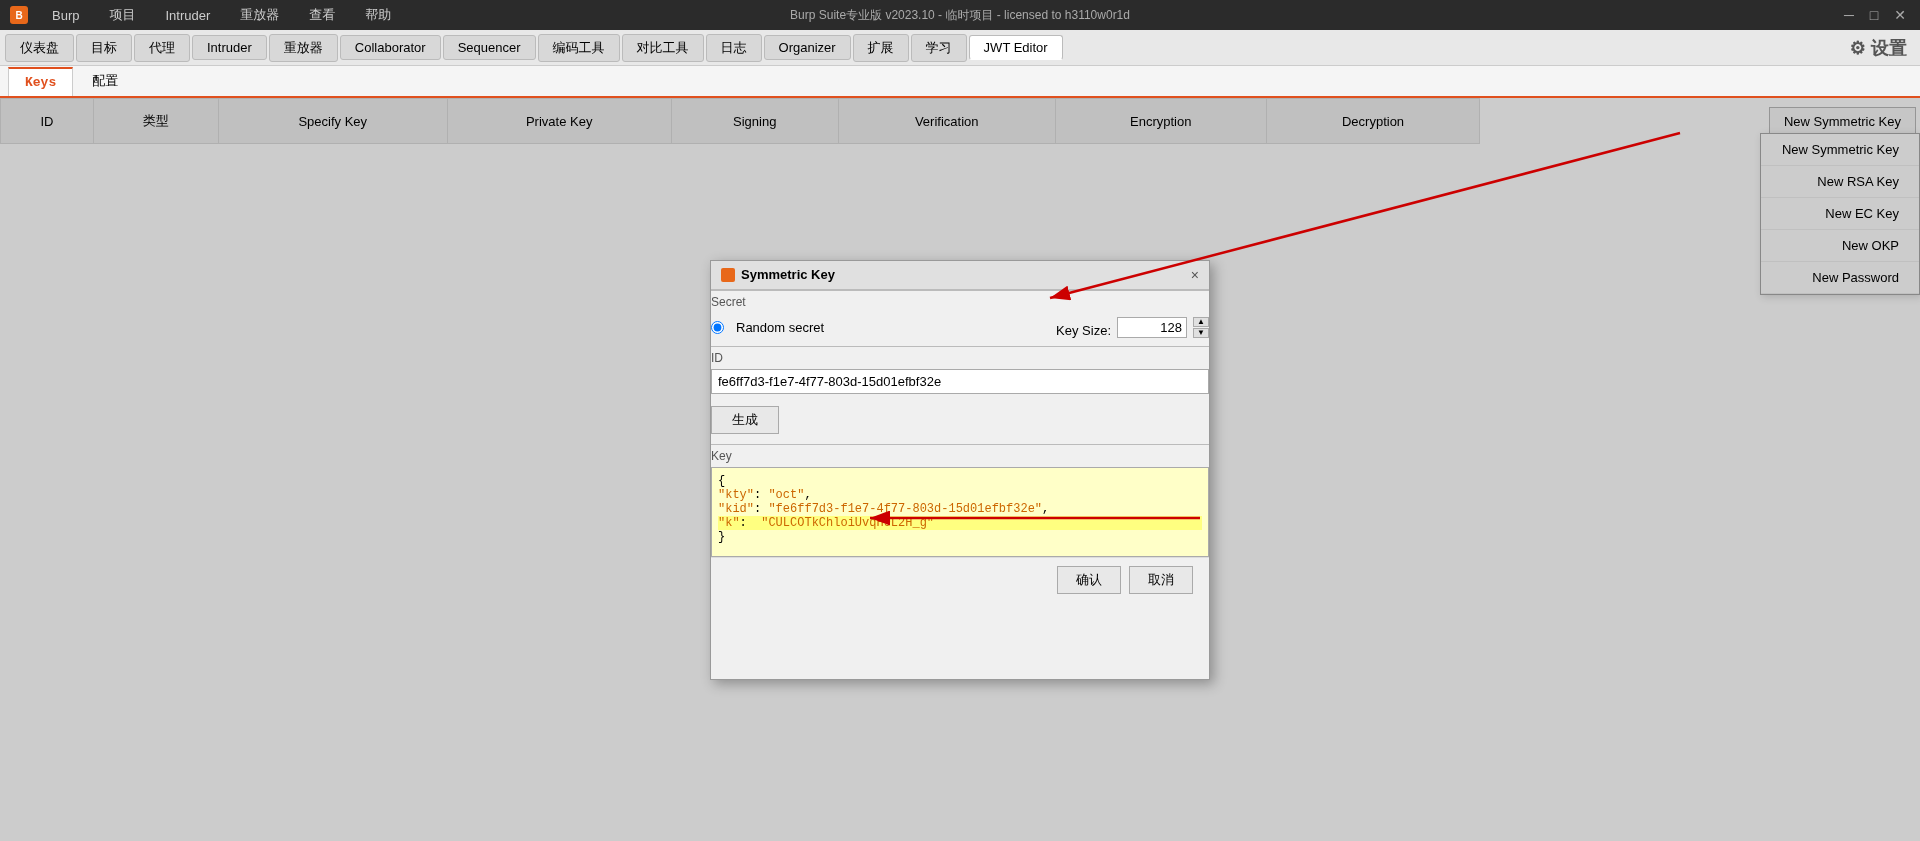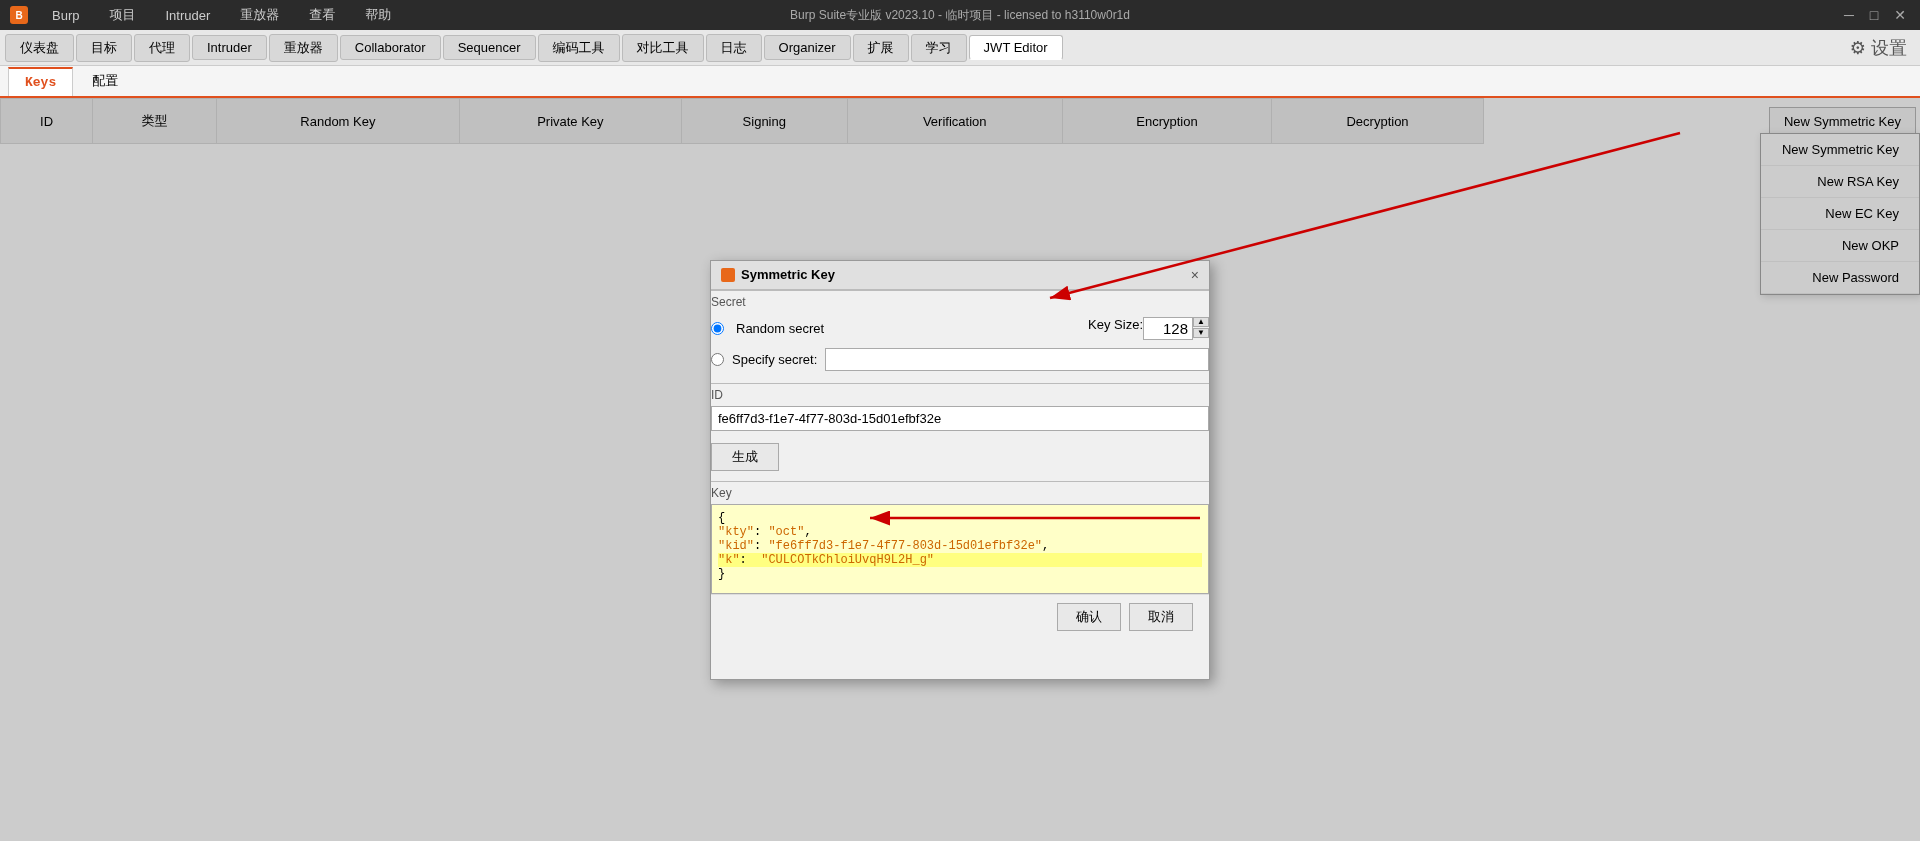--- a/index.html
+++ b/index.html
@@ -83,20 +83,21 @@
     }
     .nav-btn.active { background: #fff; border-bottom-color: #fff; }
     .nav-spacer { flex: 1; }
     .settings-btn {
       background: none;
       border: none;
       font-size: 18px;
       cursor: pointer;
       color: #555;
       padding: 4px 8px;
+      font-weight: bold;
     }
 
     
     .tab-bar {
       background: #f5f5f5;
       height: 32px;
       display: flex;
       align-items: flex-end;
       padding: 0 8px;
       border-bottom: 2px solid #e0501e;
@@ -239,29 +240,30 @@
     }
     .radio-row {
       display: flex;
       align-items: center;
       margin-bottom: 8px;
       gap: 8px;
     }
     .radio-row input[type=radio] { margin-right: 4px; }
     .key-size-group {
       display: flex;
-      align-items: flex-start;
+      align-items: flex-end;
+      gap: 6px;
       margin-left: auto;
     }
     .key-size-input {
-      width: 50px;
+      width: 70px;
       text-align: right;
       border: 1px solid #aaa;
       padding: 2px 4px;
-      font-size: 15px;
+      font-size: 13px;
     }
     .spinner {
       display: flex;
       flex-direction: column;
       gap: 1px;
     }
     .spinner-btn {
       background: #e0e0e0;
       border: 1px solid #aaa;
       width: 16px;
@@ -411,21 +413,21 @@
 </div>
 
 <div class="main">
 
   <div class="table-area">
     <table class="key-table">
       <thead>
         <tr>
           <th>ID</th>
           <th>类型</th>
-          <th>Random Key</th>
+          <th>Specify Key</th>
           <th>Private Key</th>
           <th>Signing</th>
           <th>Verification</th>
           <th>Encryption</th>
           <th>Decryption</th>
           <th class="last-col" style="position:relative; min-width:180px;">
             <button class="new-sym-btn">New Symmetric Key</button>
             
             <div class="dropdown-menu">
               <div class="dropdown-item">New Symmetric Key</div>
@@ -463,25 +465,20 @@
           <div class="key-size-group">
             <span>Key Size:</span>
             <input class="key-size-input" type="text" value="128" style="">
             <div class="spinner">
               <button class="spinner-btn">▲</button>
               <button class="spinner-btn">▼</button>
             </div>
           </div>
         </div>
 
-        <div class="specify-row">
-          <input type="radio" name="secret" style="">
-          <span>Specify secret:</span>
-          <input class="specify-input" type="text" style="">
-        </div>
 
         <div class="id-section">
           <div class="id-label">ID</div>
           <input class="id-input" type="text" value="fe6ff7d3-f1e7-4f77-803d-15d01efbf32e" style="">
         </div>
 
         <div class="generate-row">
           <button class="generate-btn">生成</button>
         </div>
 

